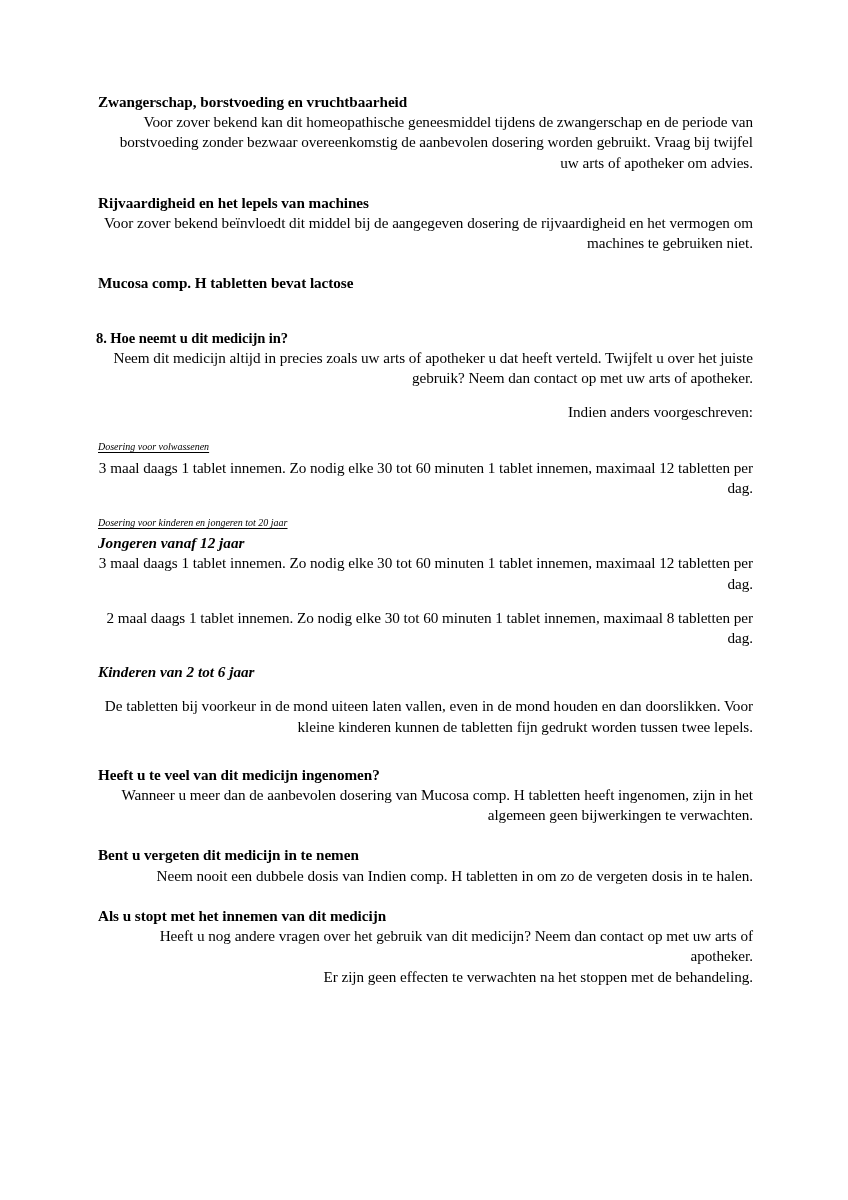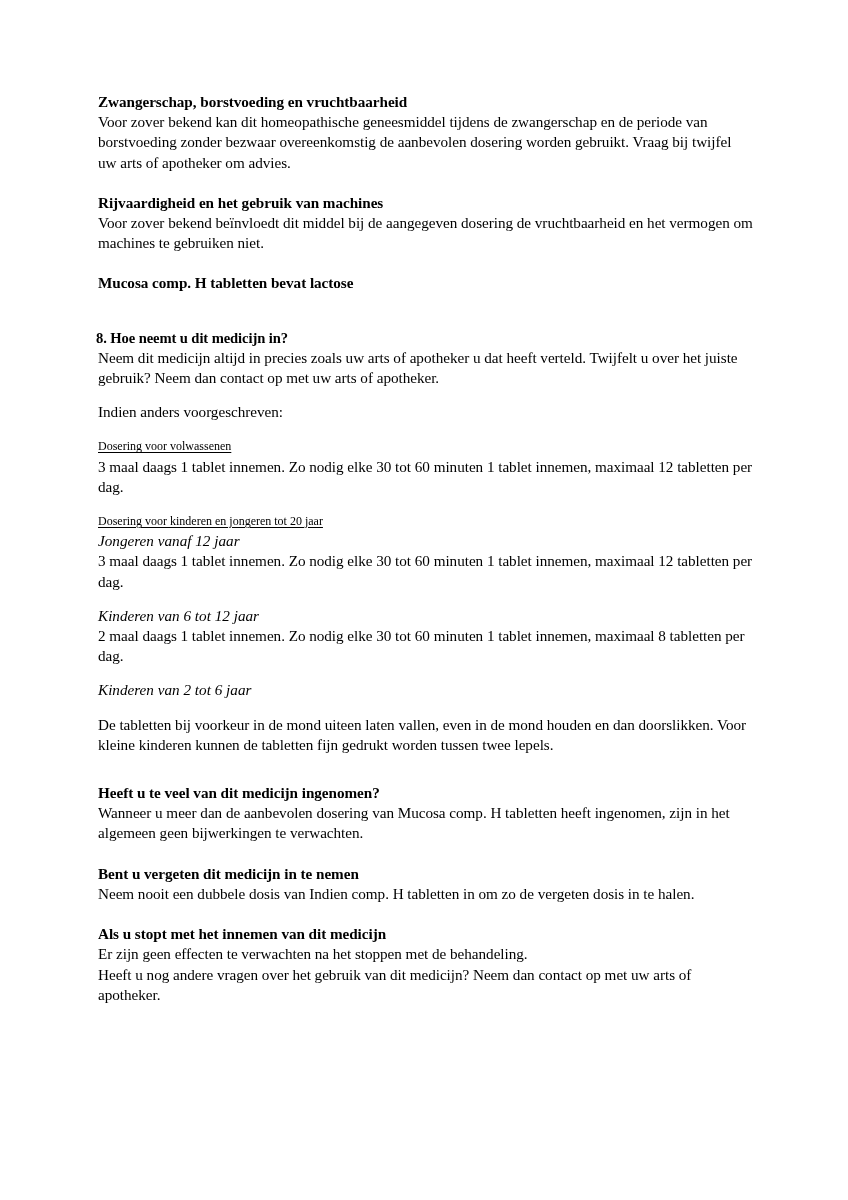--- a/index.html
+++ b/index.html
@@ -27,48 +27,50 @@
     width: 655px;
   }
   p, h2, h3, h4 {
     margin: 0;
     padding: 0;
     font-weight: normal;
   }
   .para {
     font-size: 15.2px;
     line-height: 20.2px;
-    text-align: left;
+    text-align: right;
     letter-spacing: -0.04px;
   }
   .head-bold {
     font-size: 15.2px;
     line-height: 20.2px;
     font-weight: bold;
     letter-spacing: -0.05px;
   }
   
   .head-section {
     font-size: 14.6px;
     line-height: 20.2px;
     font-weight: bold;
     letter-spacing: -0.1px;
     margin-left: -2px;
   }
   .head-italic-underline {
-    font-size: 12px;
+    font-size: 10px;
     line-height: 20.2px;
+    font-style: italic;
     text-decoration: underline;
     text-underline-offset: 2px;
     display: inline-block;
   }
   .head-italic {
     font-size: 15.2px;
     line-height: 20.2px;
     font-style: italic;
+    font-weight: bold;
   }
   .blk {
     margin: 0;
   }
   
   .gap-sm { height: 14px; }
   .gap-md { height: 20px; }
   .gap-lg { height: 34px; }
 </style>
 </head>
@@ -78,22 +80,22 @@
   <div class="doc-body">
 
     <div class="blk">
       <h3 class="head-bold">Zwangerschap, borstvoeding en vruchtbaarheid</h3>
       <p class="para">Voor zover bekend kan dit homeopathische geneesmiddel tijdens de zwangerschap en de periode van borstvoeding zonder bezwaar overeenkomstig de aanbevolen dosering worden gebruikt. Vraag bij twijfel uw arts of apotheker om advies.</p>
     </div>
 
     <div class="gap-md"></div>
 
     <div class="blk">
-      <h3 class="head-bold">Rijvaardigheid en het gebruik van machines</h3>
-      <p class="para">Voor zover bekend beïnvloedt dit middel bij de aangegeven dosering de vruchtbaarheid en het vermogen om machines te gebruiken niet.</p>
+      <h3 class="head-bold">Rijvaardigheid en het lepels van machines</h3>
+      <p class="para">Voor zover bekend beïnvloedt dit middel bij de aangegeven dosering de rijvaardigheid en het vermogen om machines te gebruiken niet.</p>
     </div>
 
     <div class="gap-md"></div>
 
     <div class="blk">
       <h3 class="head-bold">Mucosa comp. H tabletten bevat lactose</h3>
     </div>
 
     <div class="gap-lg"></div>
 
@@ -122,21 +124,20 @@
     </div>
 
     <div class="blk">
       <h4 class="head-italic">Jongeren vanaf 12 jaar</h4>
       <p class="para">3 maal daags 1 tablet innemen. Zo nodig elke 30 tot 60 minuten 1 tablet innemen, maximaal 12 tabletten per dag.</p>
     </div>
 
     <div class="gap-sm"></div>
 
     <div class="blk">
-      <h4 class="head-italic">Kinderen van 6 tot 12 jaar</h4>
       <p class="para">2 maal daags 1 tablet innemen. Zo nodig elke 30 tot 60 minuten 1 tablet innemen, maximaal 8 tabletten per dag.</p>
     </div>
 
     <div class="gap-sm"></div>
 
     <div class="blk">
       <h4 class="head-italic">Kinderen van 2 tot 6 jaar</h4>
     </div>
 
     <div class="gap-sm"></div>
@@ -157,18 +158,18 @@
 
     <div class="blk">
       <h3 class="head-bold">Bent u vergeten dit medicijn in te nemen</h3>
       <p class="para">Neem nooit een dubbele dosis van Indien comp. H tabletten in om zo de vergeten dosis in te halen.</p>
     </div>
 
     <div class="gap-md"></div>
 
     <div class="blk">
       <h3 class="head-bold">Als u stopt met het innemen van dit medicijn</h3>
+      <p class="para">Heeft u nog andere vragen over het gebruik van dit medicijn? Neem dan contact op met uw arts of apotheker.</p>
       <p class="para">Er zijn geen effecten te verwachten na het stoppen met de behandeling.</p>
-      <p class="para">Heeft u nog andere vragen over het gebruik van dit medicijn? Neem dan contact op met uw arts of apotheker.</p>
     </div>
 
   </div>
 </div>
 
 </body></html>

